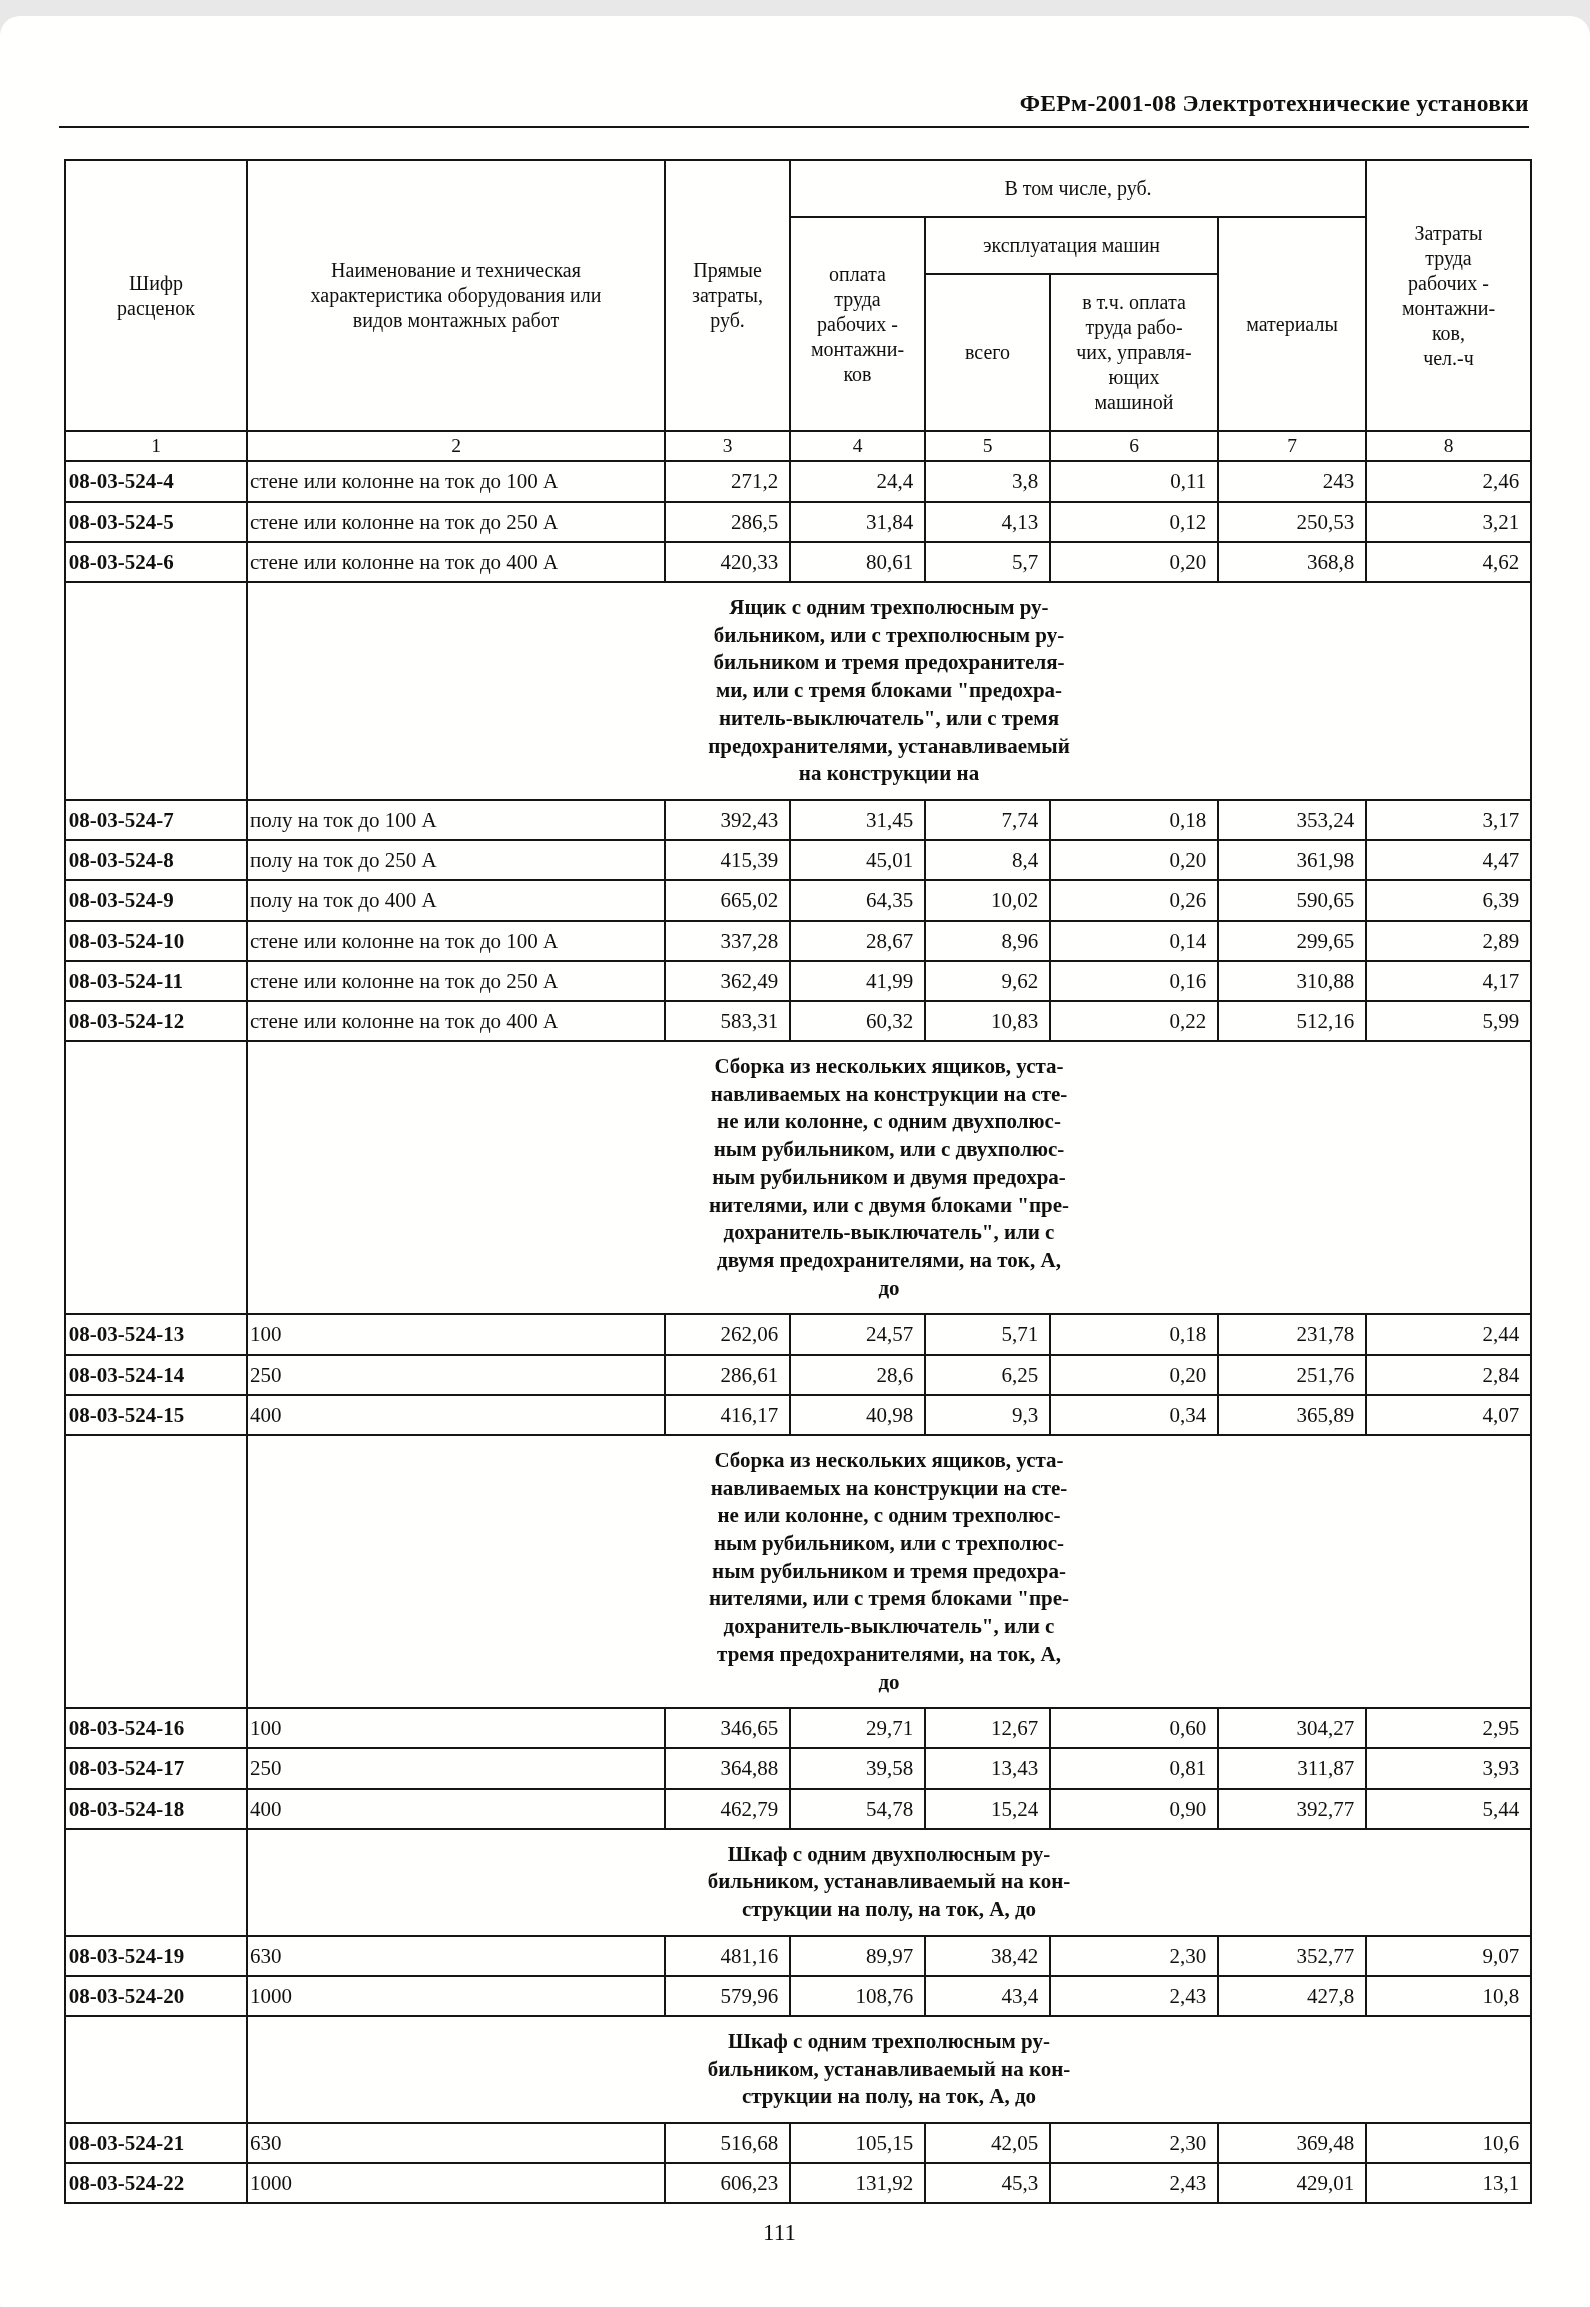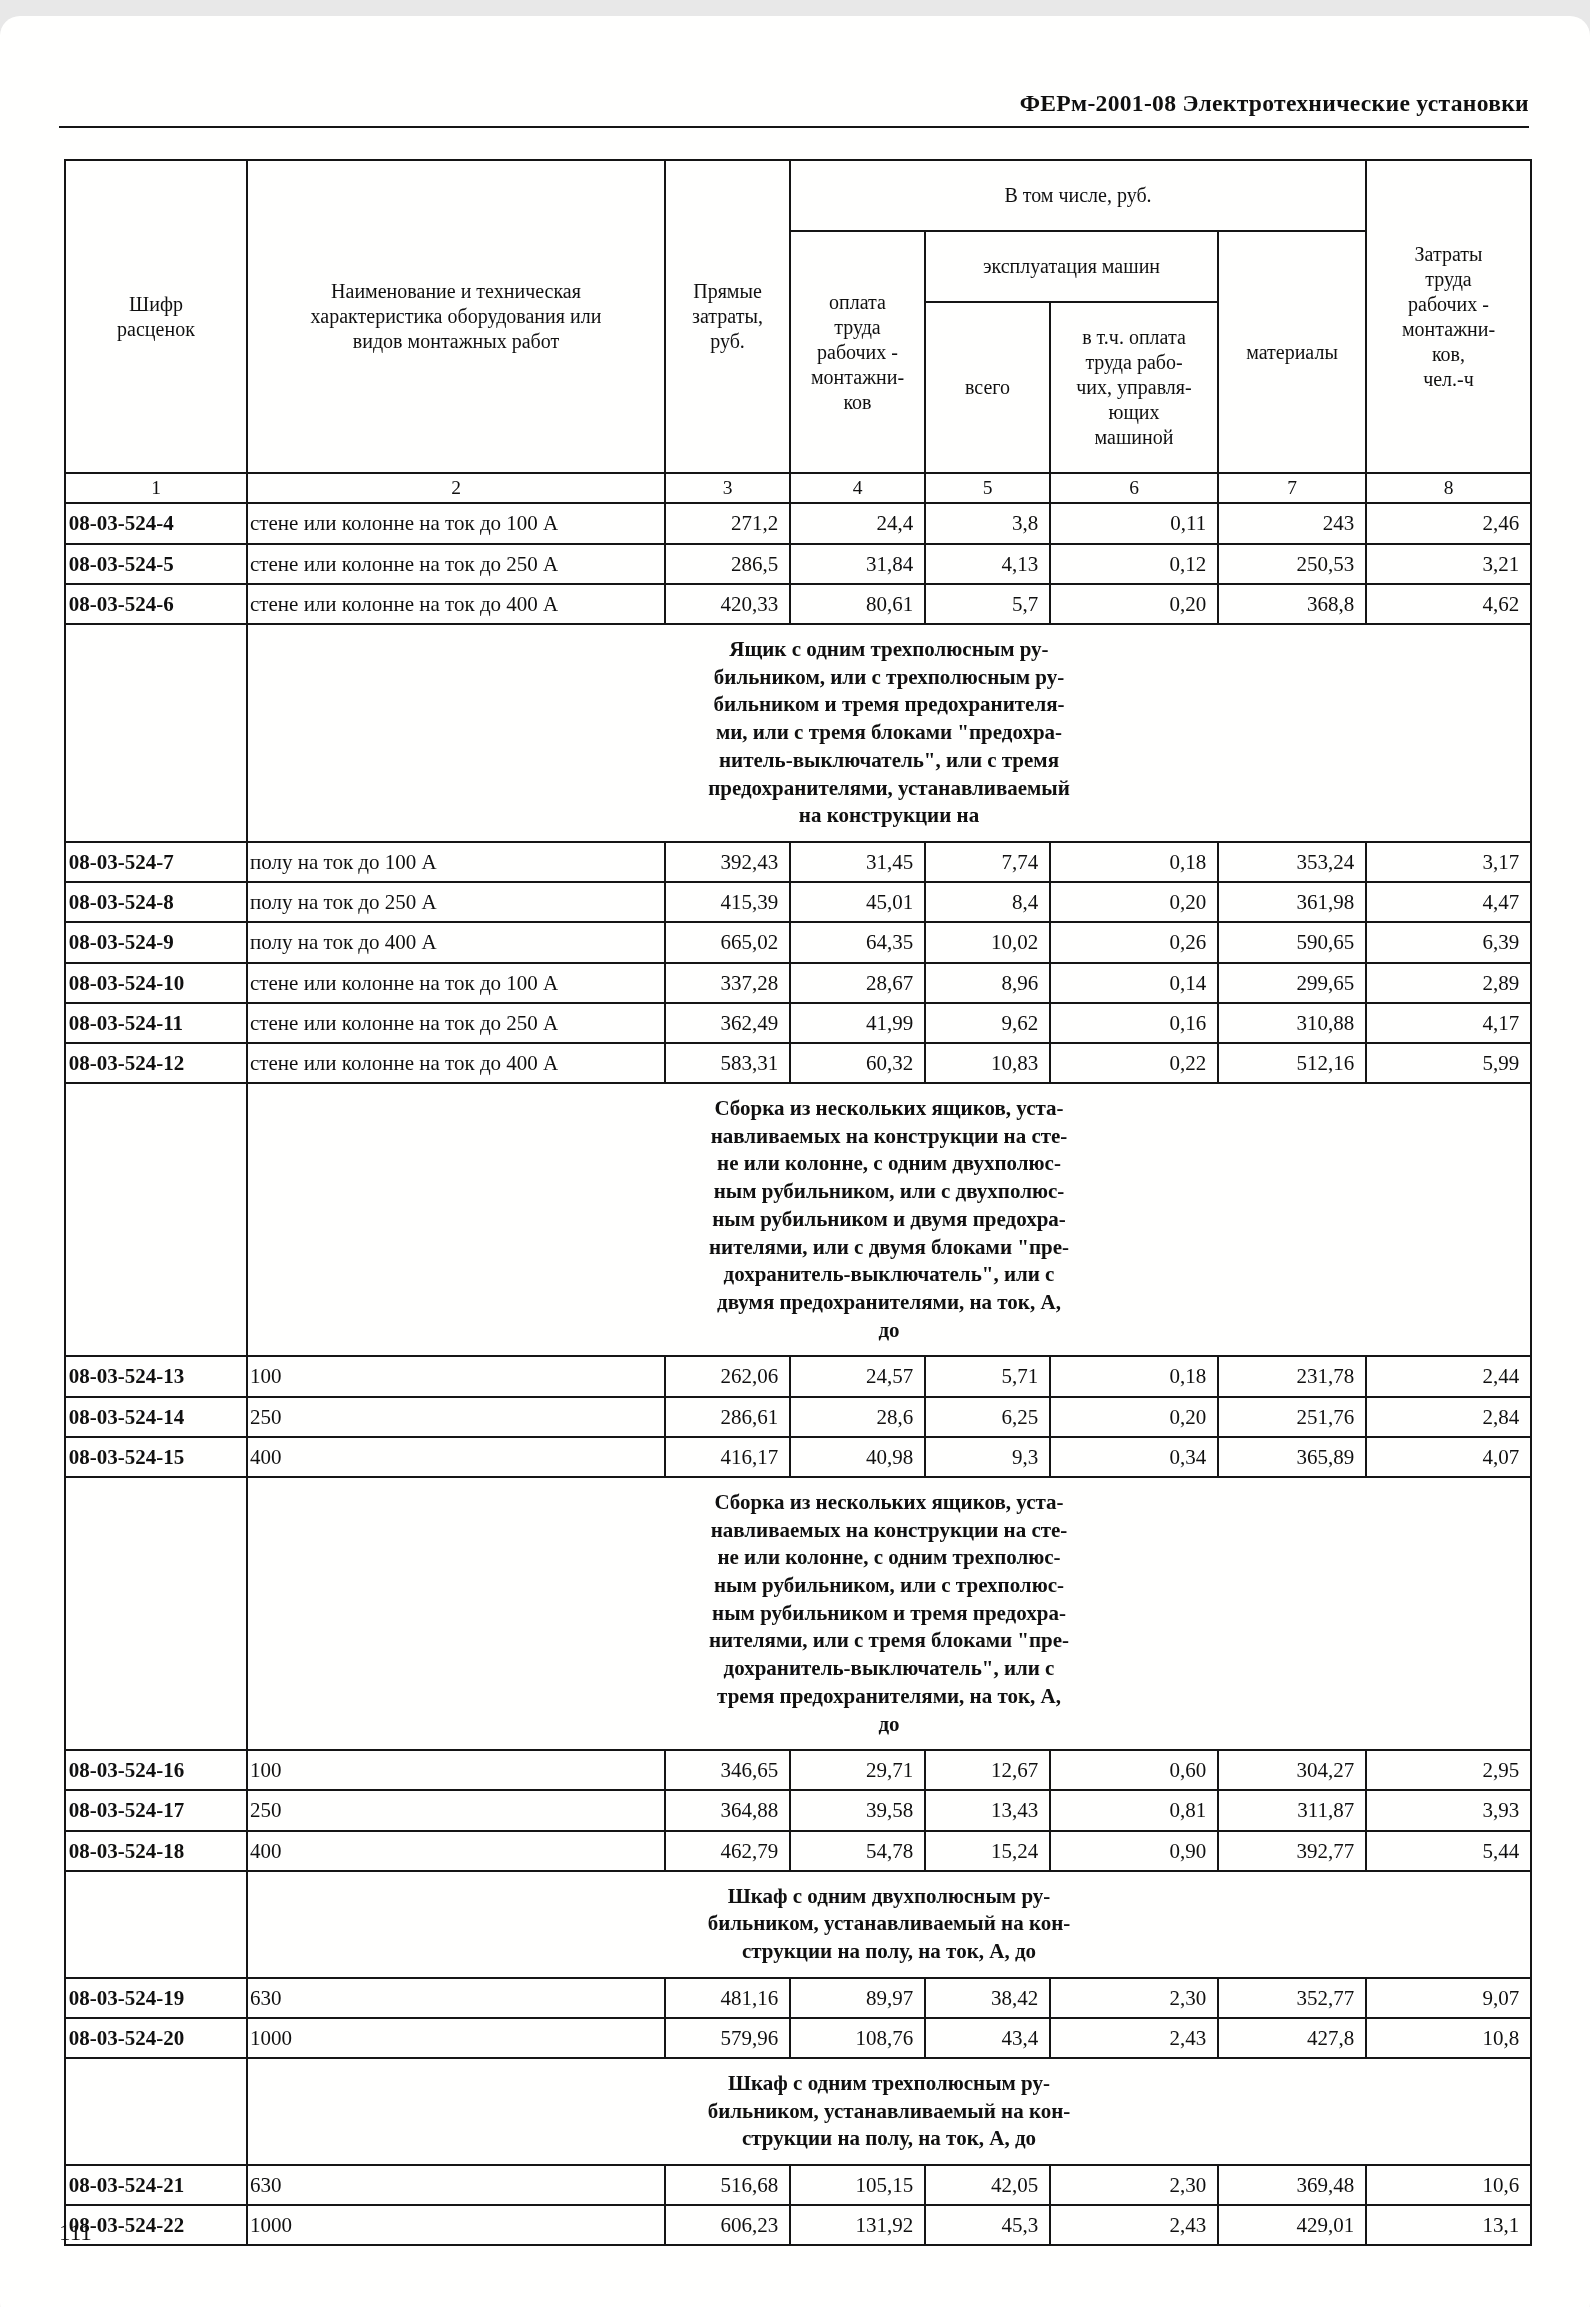--- a/index.html
+++ b/index.html
@@ -40,21 +40,21 @@
     border: 2px solid #151515;
     padding: 4px 6.7px;
     vertical-align: middle;
     line-height: 1.25;
   }
   .est-table thead th {
     font-weight: normal;
     text-align: center;
     white-space: pre-line;
     font-size: 20px;
-    padding: 22px 4px;
+    padding: 15px 4px;
   }
   .est-table tr.nums th {
     padding: 2px 2.7px;
     font-size: 19.5px;
     white-space: nowrap;
   }
   td.code {
     text-align: left;
     font-weight: bold;
     white-space: nowrap;
@@ -73,21 +73,21 @@
     white-space: pre-line;
     text-align: center;
     padding: 10.8px 8px 10.8px 8px;
     line-height: 1.32;
   }
   .page-number {
     position: absolute;
     left: 59px;
     top: 2204px;
     width: 1441px;
-    text-align: left;
+    text-align: center;
     font-size: 23px;
   }
 </style>
 </head>
 <body>
 
 <div class="page">
 
   <div class="page-header">
     <span>ФЕРм-2001-08 Электротехнические установки</span>

